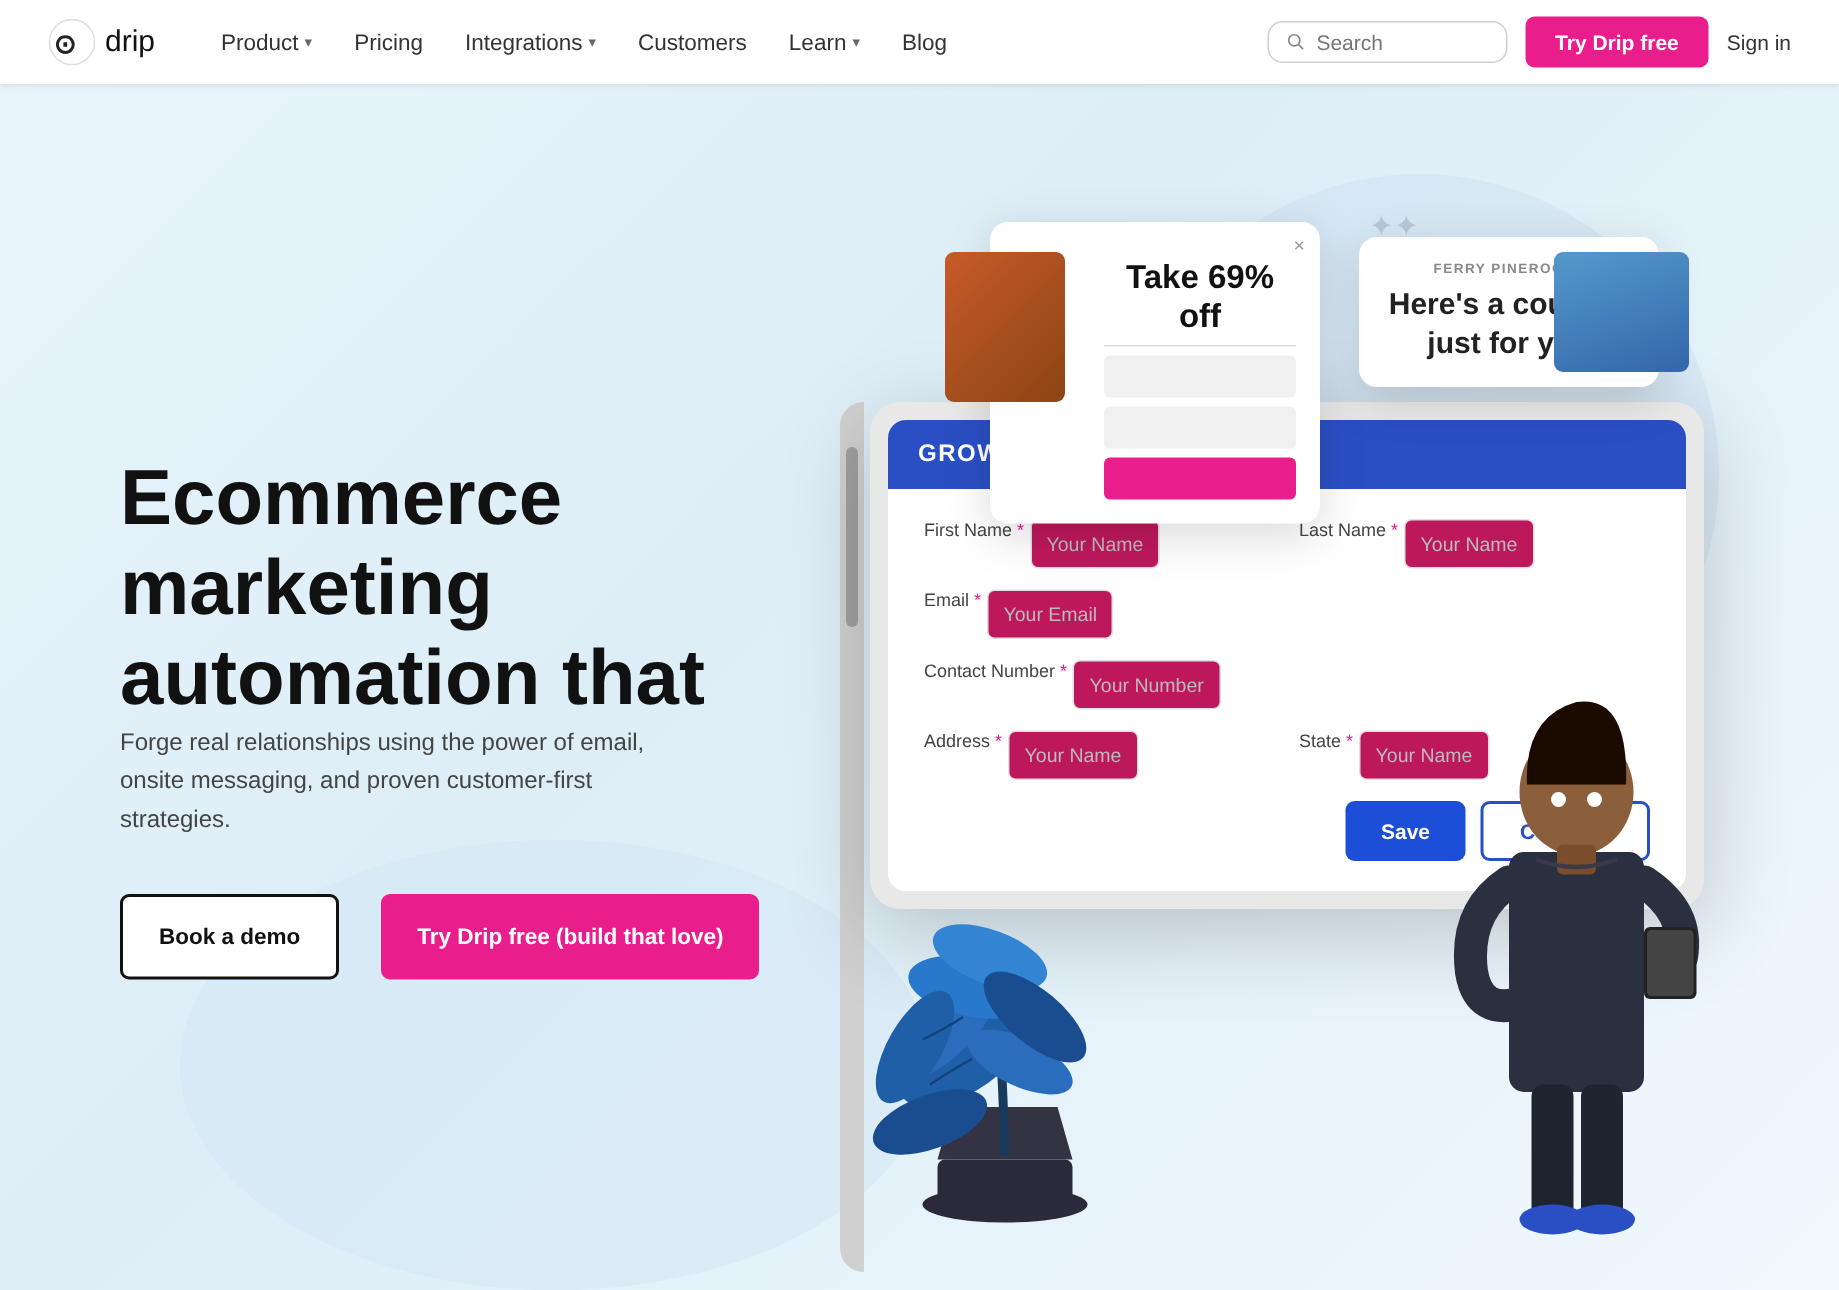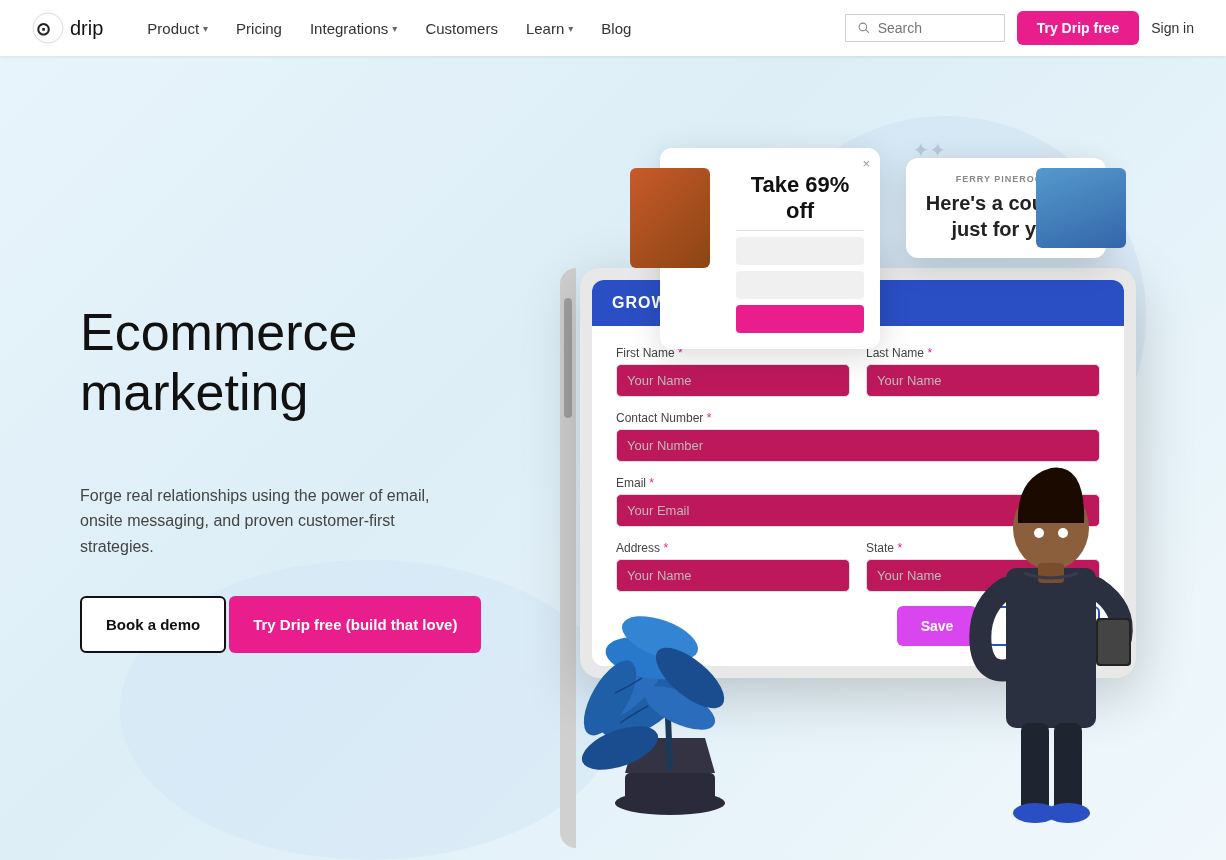--- a/index.html
+++ b/index.html
@@ -35,21 +35,21 @@
       border-radius: 4px;
       display: flex; align-items: center; gap: 4px;
       white-space: nowrap;
     }
     .nav-link .chevron { font-size: 10px; color: #666; }
     .nav-right {
       display: flex; align-items: center; gap: 12px;
     }
     .search-box {
       display: flex; align-items: center;
-      border: 1.5px solid #d0d0d0; border-radius: 0;
+      border: 1.5px solid #d0d0d0; border-radius: 10px;
       padding: 5px 12px; gap: 8px; width: 160px;
       background: #fff;
     }
     .search-box input {
       border: none; outline: none; font-size: 14px; color: #555; width: 100%;
       background: transparent;
     }
     .btn-try {
       background: #e91e8c; color: #fff;
       border: none; border-radius: 6px;
@@ -70,21 +70,21 @@
       padding: 40px 80px 0 80px;
       position: relative;
       overflow: hidden;
     }
     .hero-left {
       flex: 0 0 440px;
       z-index: 2;
     }
     .hero-title {
       font-size: 52px;
-      font-weight: 400;
+      font-weight: 700;
       color: #111;
       line-height: 1.15;
     }
     .hero-title .underline {
       position: relative;
       display: inline-block;
     }
     .hero-title .underline::after {
       content: '';
       position: absolute;
@@ -94,21 +94,21 @@
       border-radius: 2px;
     }
     .hero-subtitle {
       font-size: 16px;
       color: #444;
       line-height: 1.6;
       margin-bottom: 36px;
       max-width: 380px;
     }
     .hero-buttons {
-      display: flex; gap: 3px; flex-wrap: wrap;
+      display: flex; gap: 28px; flex-wrap: wrap;
     }
     .btn-demo {
       background: #fff; border: 2px solid #111;
       color: #111; padding: 12px 24px;
       font-size: 15px; font-weight: 600;
       border-radius: 6px; cursor: pointer;
     }
     .btn-drip-free {
       background: #e91e8c; color: #fff;
       border: none; padding: 20px 24px;
@@ -209,37 +209,37 @@
     }
     .form-body {
       padding: 20px 24px;
       background: #fff;
     }
     .form-row {
       display: flex; gap: 16px; margin-bottom: 14px;
     }
     .form-group {
       flex: 1;
-      display: flex; flex-direction: column; gap: 4px;
+      display: flex; flex-direction: row; gap: 4px; text-align: right;
     }
     .form-label {
       font-size: 12px; color: #444; font-weight: 500;
     }
     .form-label .req { color: #e91e8c; }
     .form-input {
       border: 1.5px solid #e0e0e0; border-radius: 5px;
       padding: 8px 10px; font-size: 13px; color: #bbb;
       background: #be185d;
     }
     .form-actions {
       display: flex; justify-content: flex-end; gap: 10px;
       margin-top: 8px;
     }
     .btn-save {
-      background: #d946ef; color: #fff;
+      background: #1d4ed8; color: #fff;
       border: none; border-radius: 6px;
       padding: 10px 24px; font-size: 14px; font-weight: 600;
       cursor: pointer;
     }
     .btn-continue {
       background: #fff; color: #2a4fc4;
       border: 2px solid #2a4fc4; border-radius: 6px;
       padding: 10px 24px; font-size: 14px; font-weight: 600;
       cursor: pointer;
     }
@@ -352,21 +352,21 @@
 </nav>
 
 <section class="hero">
   <div class="bg-circle"></div>
   <div class="bg-circle-2"></div>
 
   <div class="hero-left">
     <h1 class="hero-title">
       <span>Ecommerce</span><br>
       <span>marketing</span><br>
-      <br>
+      <span>automation that</span><br>
     </h1>
     <p class="hero-subtitle">Forge real relationships using the power of email, onsite messaging, and proven customer-first strategies.</p>
     <div class="hero-buttons">
       <button class="btn-demo">Book a demo</button>
       <button class="btn-drip-free">Try Drip free (build that love)</button>
     </div>
   </div>
 
   <div class="hero-right">
 
@@ -417,32 +417,32 @@
               <label class="form-label">
                 <span>Last Name</span> <span class="req">*</span>
               </label>
               <div class="form-input" style="color:#bbb;">Your Name</div>
             </div>
           </div>
 
           <div class="form-row">
             <div class="form-group" style="flex:0 0 100%;">
               <label class="form-label">
+                <span>Email</span> <span class="req">*</span>
+              </label>
+              <div class="form-input" style="color:#bbb;">Your Email</div>
+            </div>
+          </div>
+
+          <div class="form-row">
+            <div class="form-group" style="flex:0 0 100%;">
+              <label class="form-label">
                 <span>Contact  Number</span> <span class="req">*</span>
               </label>
               <div class="form-input" style="color:#bbb;">Your Number</div>
-            </div>
-          </div>
-
-          <div class="form-row">
-            <div class="form-group" style="flex:0 0 100%;">
-              <label class="form-label">
-                <span>Email</span> <span class="req">*</span>
-              </label>
-              <div class="form-input" style="color:#bbb;">Your Email</div>
             </div>
           </div>
 
           <div class="form-row">
             <div class="form-group">
               <label class="form-label">
                 <span>Address</span> <span class="req">*</span>
               </label>
               <div class="form-input" style="color:#bbb;">Your Name</div>
             </div>

